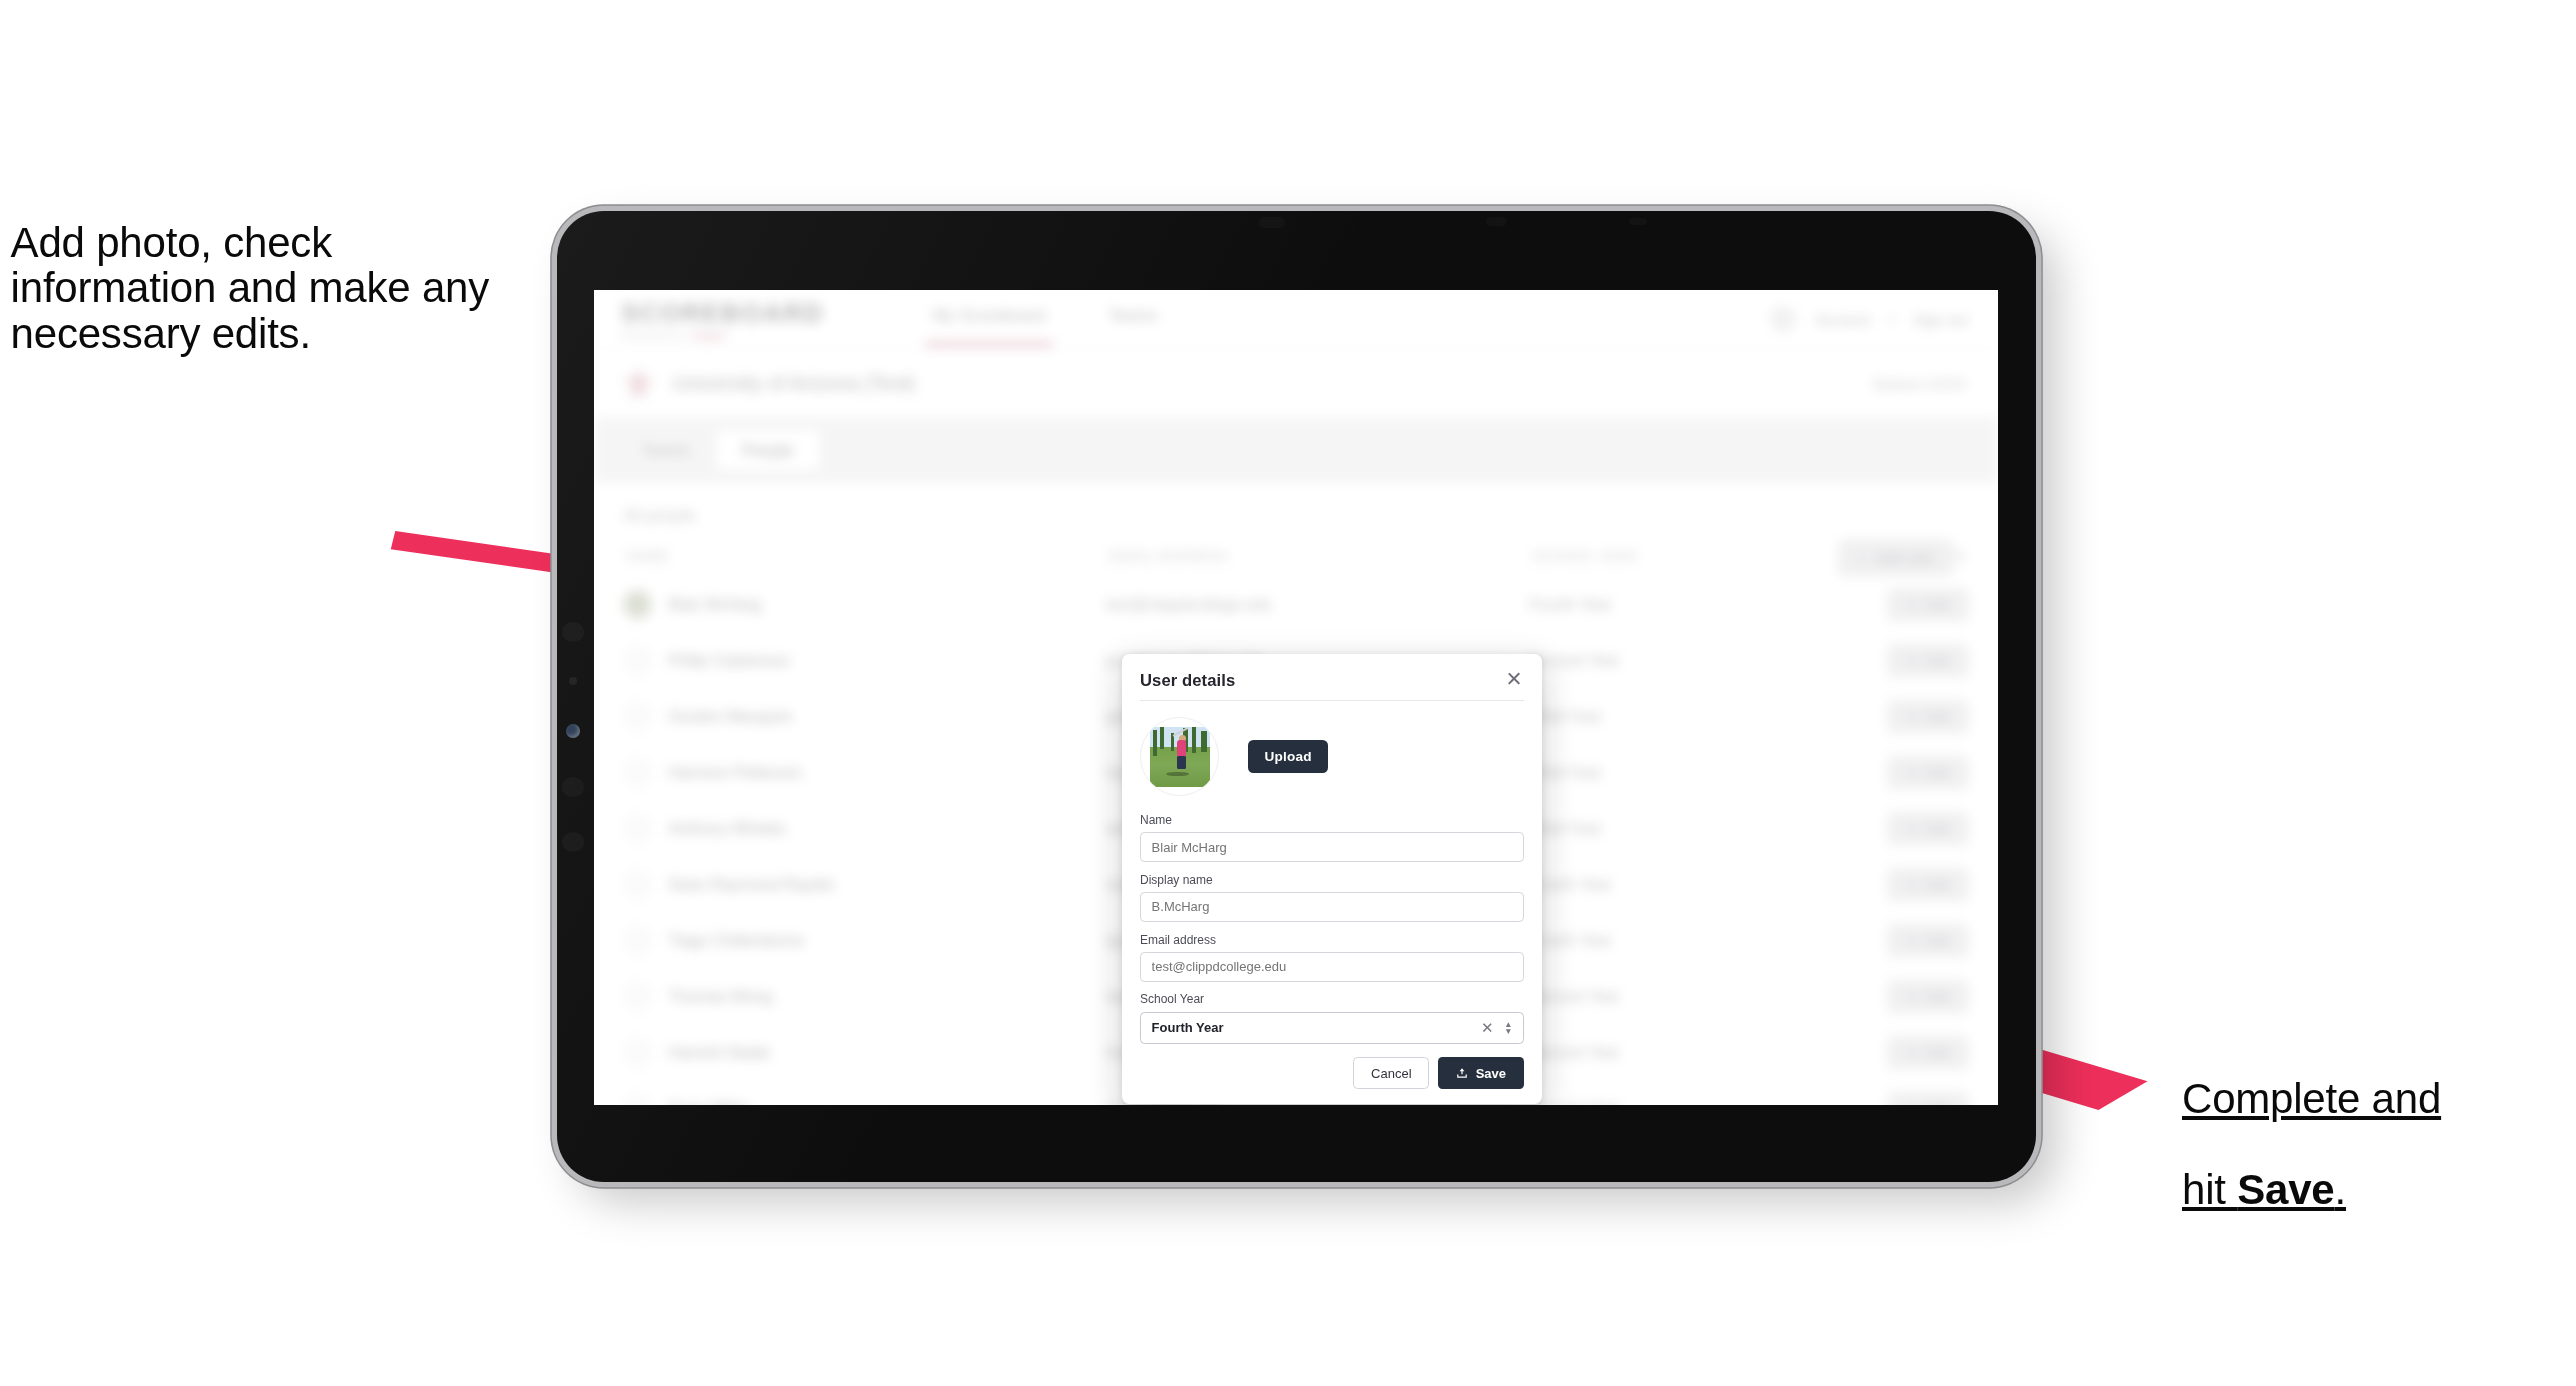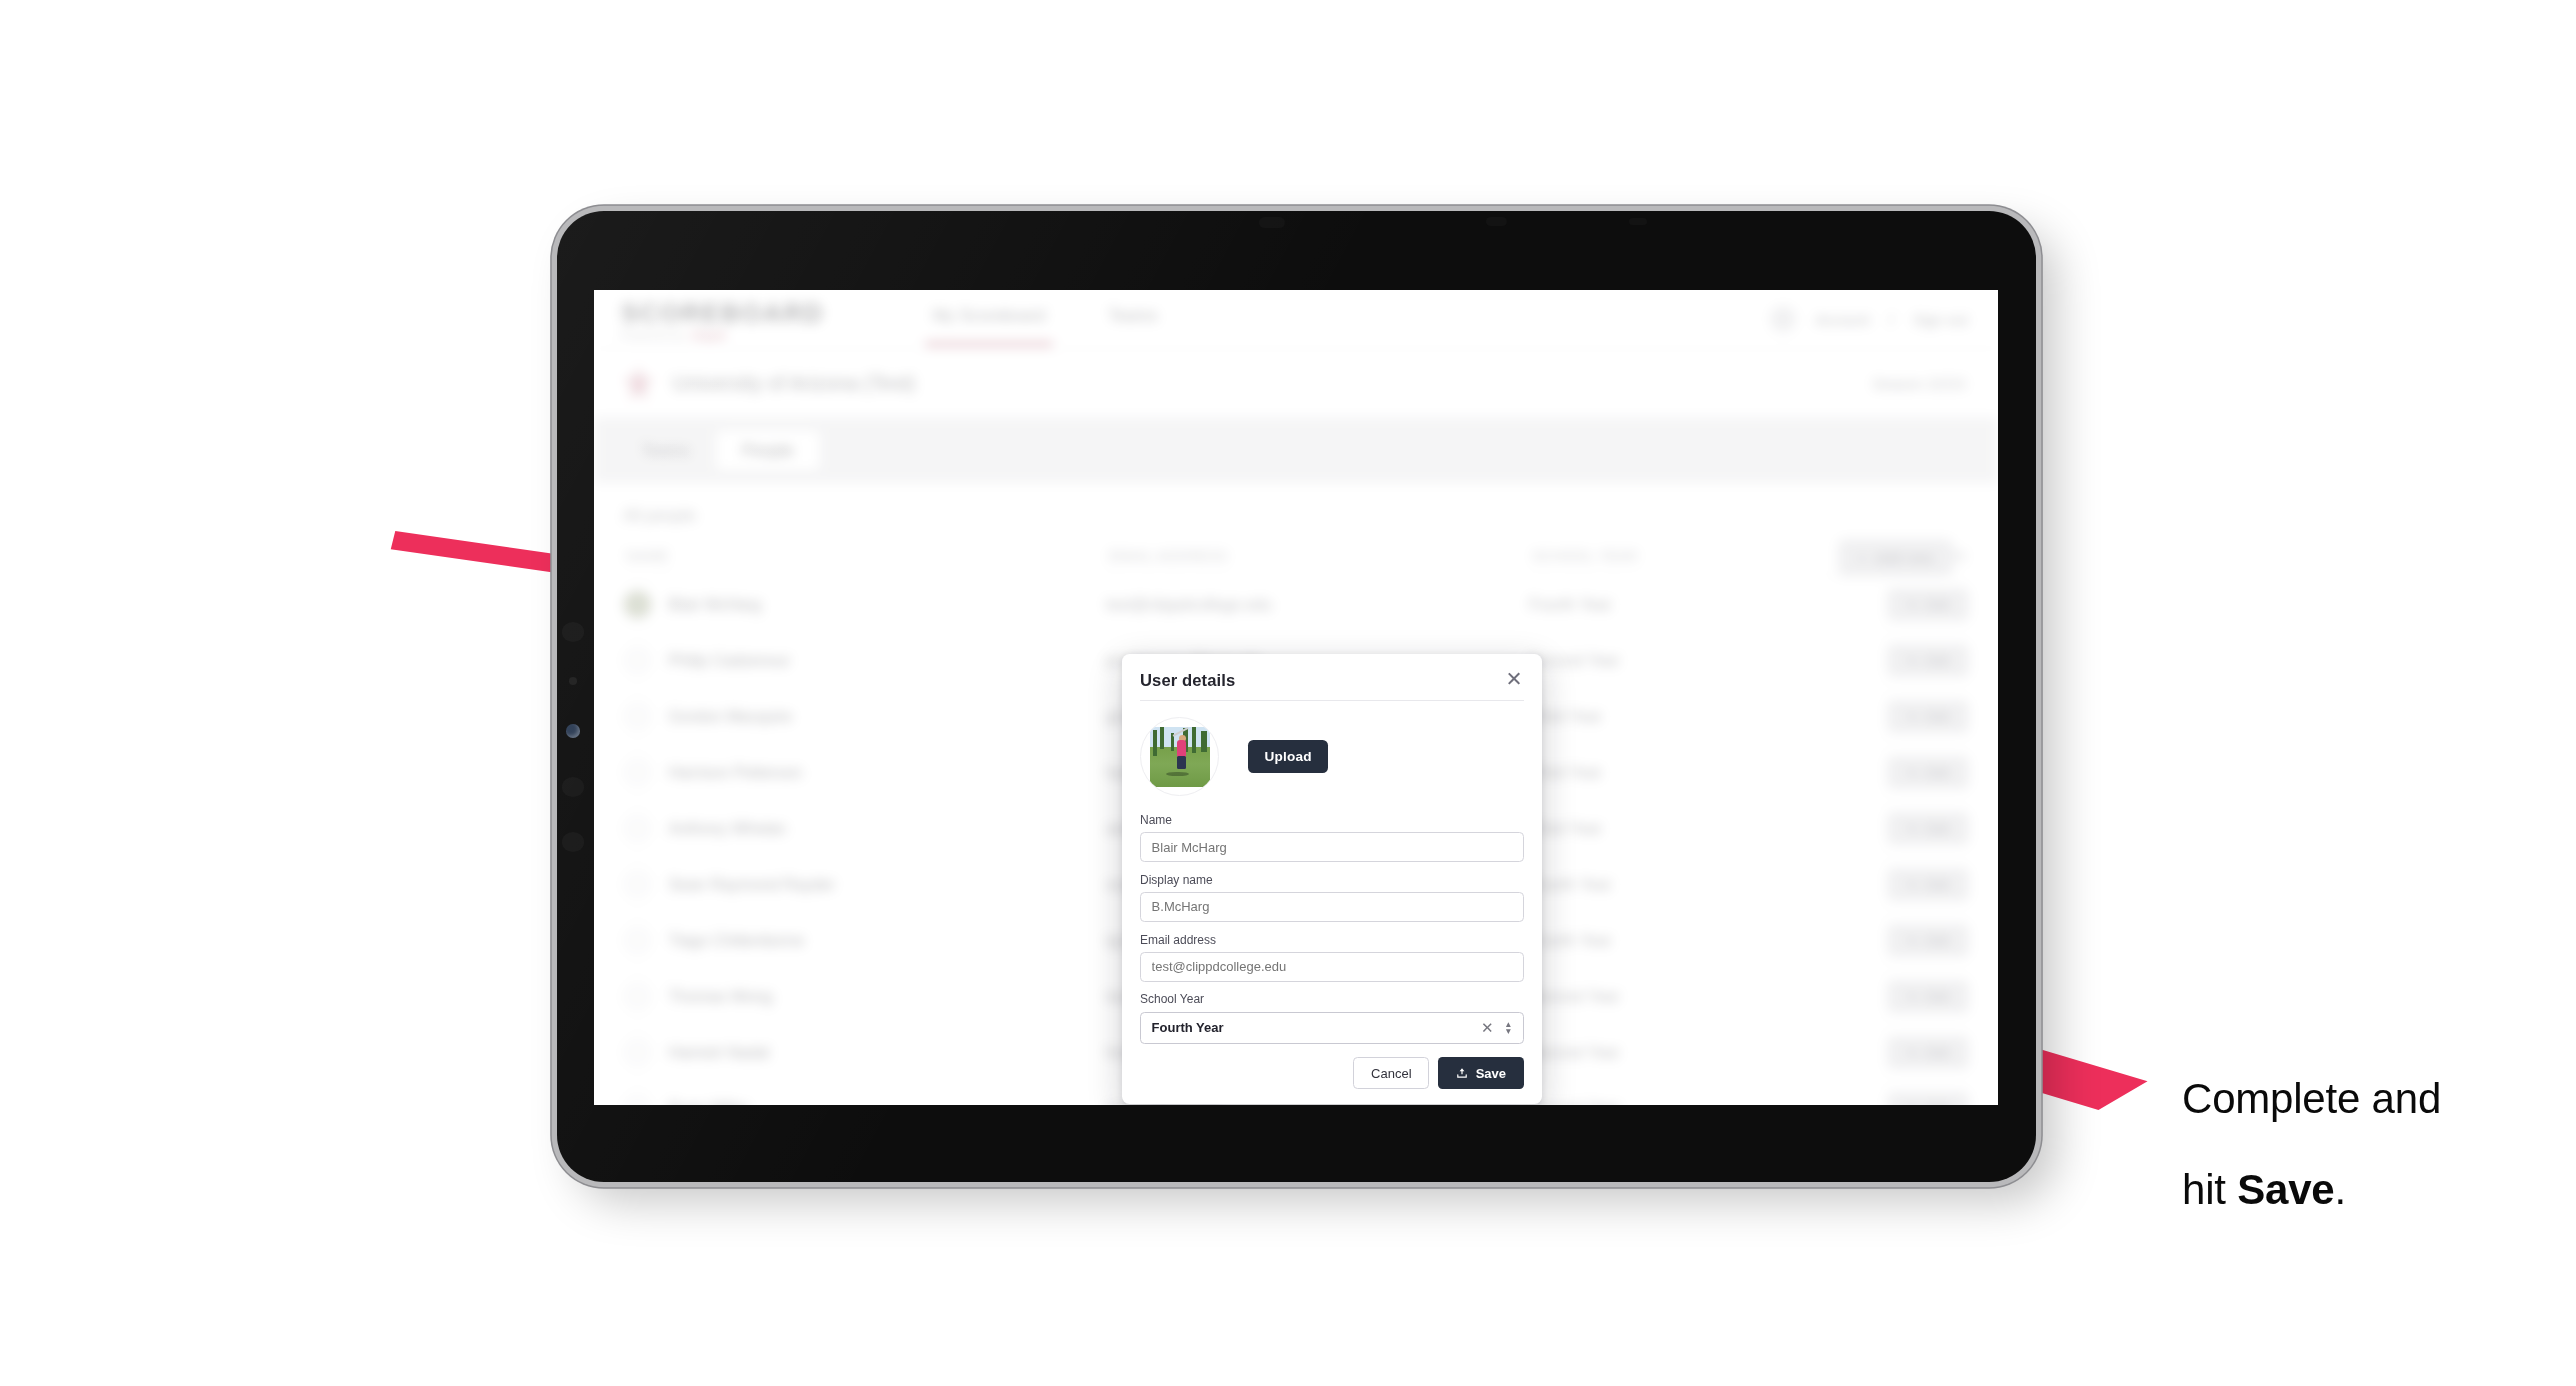--- a/index.html
+++ b/index.html
@@ -15,21 +15,21 @@
   .annot {
     position: absolute;
     color: #0a0a0a;
     font-size: 42px;
     line-height: 1.08;
     letter-spacing: -0.2px;
     font-weight: 400;
     white-space: pre-line;
   }
   #annot-left  { left: 10.6px;   top: 220px;  width: 498px; }
-  #annot-right { left: 2182px; top: 1031px; width: 393px; }
+  #annot-right { left: 2182px; top: 1031px; width: 393px; text-decoration: underline; }
   .annot b { font-weight: 700; }
 
   
   .arrow-svg { position: absolute; overflow: visible; pointer-events: none; }
 
   
   #tablet {
     position: absolute;
     left: 557px; top: 211px;
     width: 1479px; height: 971px;
@@ -239,20 +239,21 @@
     font-size:13px; font-weight:600; padding: 7.5px 18px; border-radius:4.5px; cursor:pointer;
     display:flex; align-items:center; gap:7.5px;
     font-family: "Liberation Sans", sans-serif;
   }
 </style>
 </head>
 <body>
 
 <div id="stage">
 
+  <div class="annot" id="annot-left">Add photo, check information and make any necessary edits.</div>
 
   <div class="annot" id="annot-right">
     <span>Complete and</span><br>
     <span>hit </span><b>Save</b><span>.</span>
   </div>
 
   <svg class="arrow-svg" id="arrow-left" style="left:377px; top:513px; width:710px; height:151px;" viewBox="0 0 940 200">
     <path d="M 24 24 L 790 134 L 788 96 L 900 150 L 782 196 L 786 158 L 18 48 Z" fill="#ED2F5B"></path>
   </svg>
 

